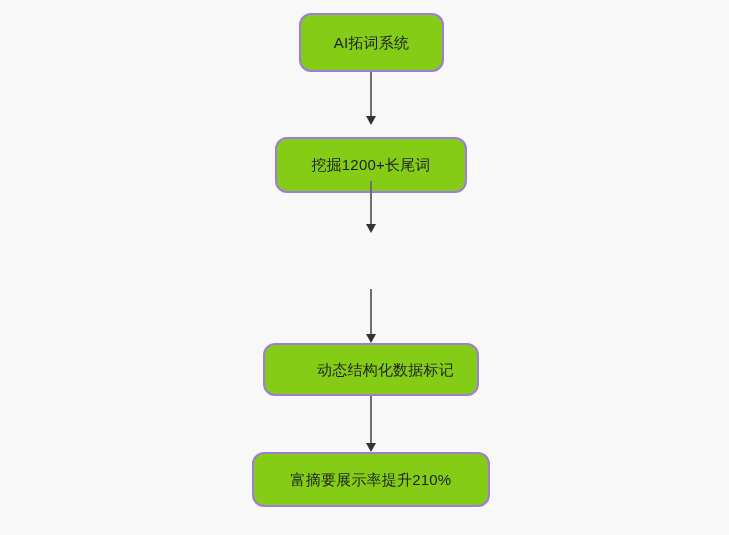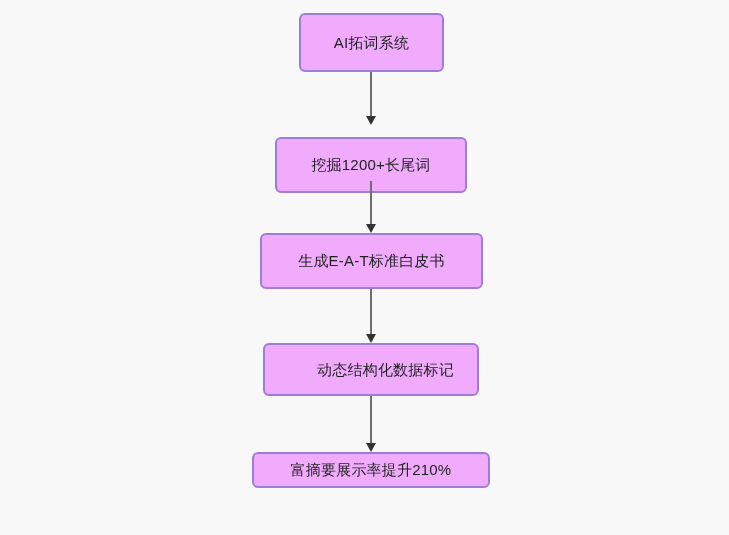--- a/index.html
+++ b/index.html
@@ -14,23 +14,23 @@
     overflow: hidden;
   }
   #flowchart {
     position: relative;
     width: 729px;
     height: 535px;
   }
   .node {
     position: absolute;
     box-sizing: border-box;
-    background: #f0abfc;
+    background: #84cc16;
     border: 2px solid #9d7ddb;
-    border-radius: 6px;
+    border-radius: 12px;
     display: flex;
     align-items: center;
     justify-content: center;
     color: #1f1f1f;
     font-size: 15px;
     line-height: 1.2;
     letter-spacing: 0.2px;
     white-space: nowrap;
   }
   .node-label {
@@ -72,35 +72,32 @@
 
   <div class="node" style="left:275px; top:125px; width:192px; height:56px;margin-top:12px;">
     <span class="node-label">挖掘1200+长尾词</span>
   </div>
 
   <div class="edge" style="left:370px; top:181px; width:2px; height:52px;">
     <div class="edge-line" style="height:44px;"></div>
     <div class="edge-head" style="top:43px;"></div>
   </div>
 
-  <div class="node" style="left:260px; top:233px; width:223px; height:56px;">
-    <span class="node-label">生成E-A-T标准白皮书</span>
-  </div>
 
   <div class="edge" style="left:370px; top:289px; width:2px; height:54px;">
     <div class="edge-line" style="height:46px;"></div>
     <div class="edge-head" style="top:45px;"></div>
   </div>
 
   <div class="node" style="left:263px; top:343px; width:216px; height:53px;padding-left:29px;">
     <span class="node-label">动态结构化数据标记</span>
   </div>
 
   <div class="edge" style="left:370px; top:396px; width:2px; height:56px;">
     <div class="edge-line" style="height:48px;"></div>
     <div class="edge-head" style="top:47px;"></div>
   </div>
 
-  <div class="node" style="left:252px; top:452px; width:238px; height:36px;text-align:right;">
+  <div class="node" style="left:252px; top:452px; width:238px; height:55px;text-align:right;">
     <span class="node-label">富摘要展示率提升210%</span>
   </div>
 
 </div>
 
 </body></html>

